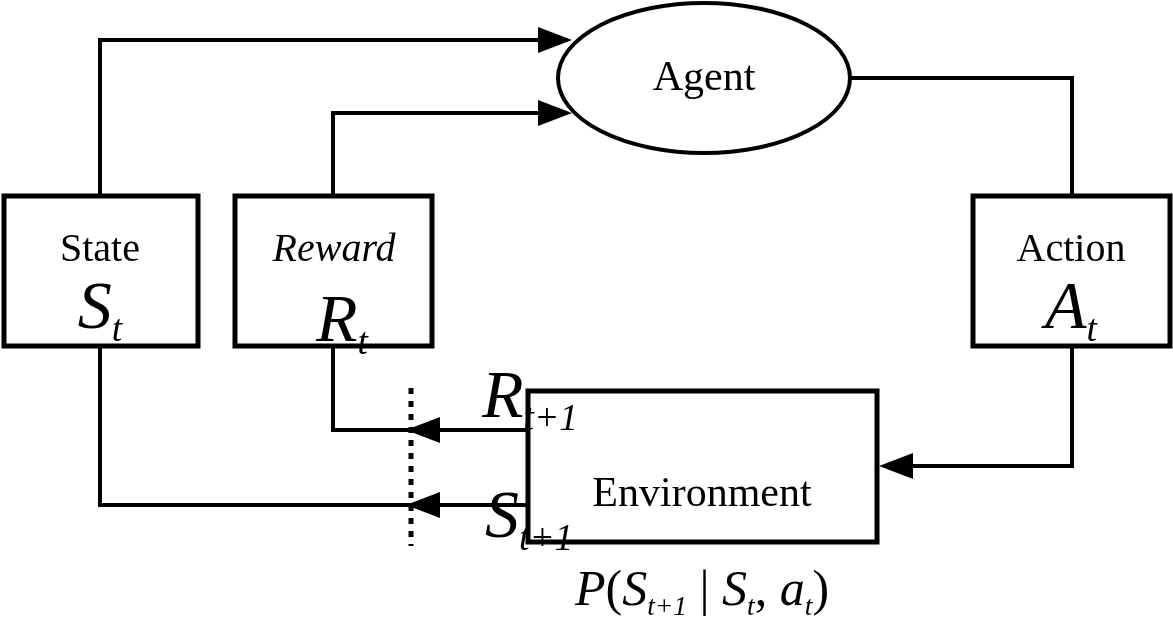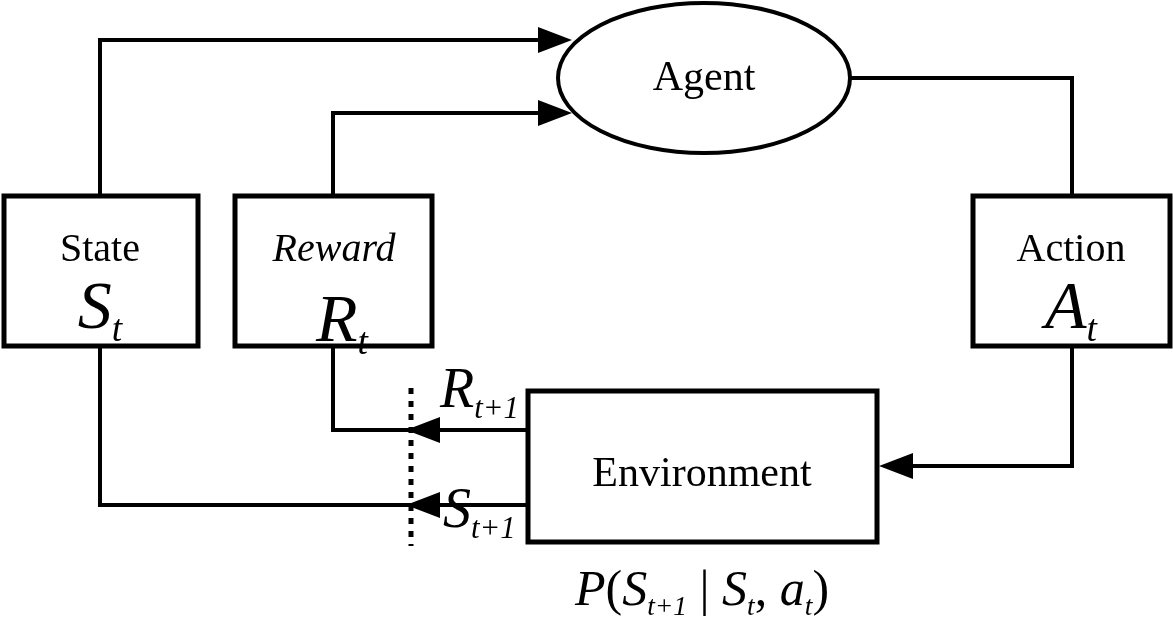--- a/index.html
+++ b/index.html
@@ -26,24 +26,25 @@
   .nodelabel { font-size: 42px; }
   .mathsym { font-size: 68px; font-style: italic; }
   sub {
     font-size: 0.55em;
     line-height: 0;
     vertical-align: -0.35em;
     font-style: italic;
   }
   .edgelabel {
     position: absolute;
-    font-size: 56px;
+    font-size: 68px;
     font-style: italic;
     white-space: nowrap;
     line-height: 1;
+    margin-left: 42px;
   }
   .formula {
     position: absolute;
     transform: translate(-50%, -50%);
     font-size: 50px;
     white-space: pre;
     line-height: 1;
   }
   .formula .it { font-style: italic; }
   .formula .up { font-style: normal; }
@@ -85,21 +86,21 @@
 
   <div class="label nodelabel" style="left:704px; top:76px;">Agent</div>
   <div class="label mathsym" style="left:100px; top:305px;"><span>S</span><sub>t</sub></div>
 
   <div class="label title" style="left:334px; top:248px;font-style:italic;">Reward</div>
   <div class="label mathsym" style="left:342px; top:305px;margin-top:13px;"><span>R</span><sub>t</sub></div>
 
   <div class="label title" style="left:1071px; top:248px;">Action</div>
   <div class="label mathsym" style="left:1071px; top:305px;"><span>A</span><sub>t</sub></div>
 
-  <div class="label nodelabel" style="left:702px; top:472px;">Environment</div>
+  <div class="label nodelabel" style="left:702px; top:492px;">Environment</div>
 
   <div class="edgelabel" style="left:440px; top:360px;"><span>R</span><sub>t+1</sub></div>
 
   <div class="edgelabel" style="left:443px; top:480px;"><span>S</span><sub>t+1</sub></div>
 
   <div class="formula" style="left:702px; top:588px;"><span class="it">P</span><span class="up">(</span><span class="it">S</span><sub>t+1</sub><span class="up"> | </span><span class="it">S</span><sub>t</sub><span class="up">, </span><span class="it">a</span><sub>t</sub><span class="up">)</span></div>
 
 </div>
 
 </body></html>

